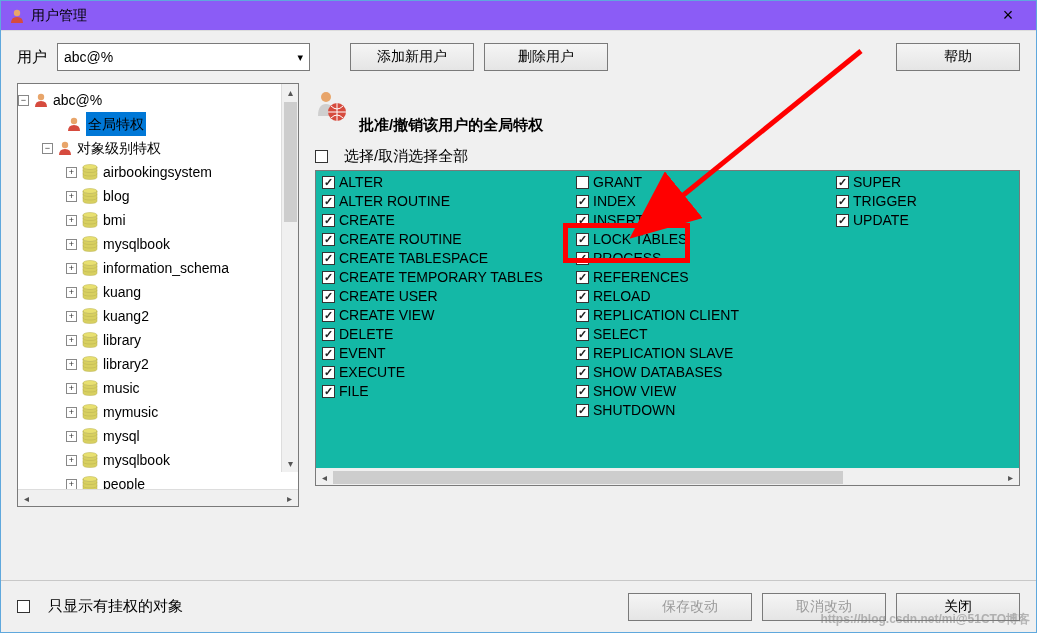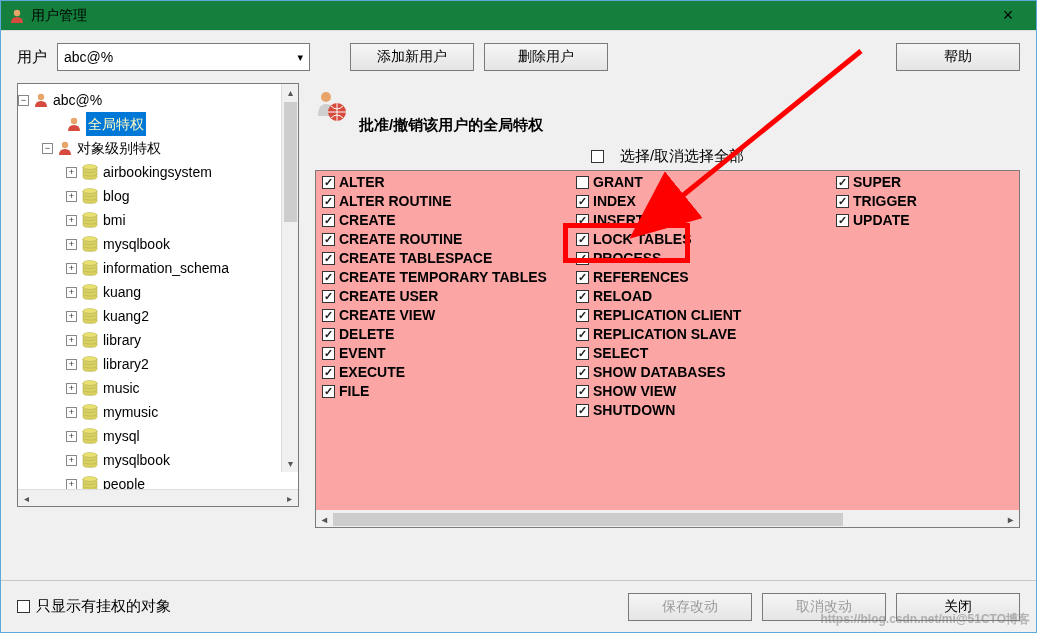--- a/index.html
+++ b/index.html
@@ -1,18 +1,18 @@
 <!DOCTYPE html>
 <html><head>
 <meta charset="utf-8">
 <style>
   * { box-sizing: border-box; font-family: "Microsoft YaHei", Tahoma, Arial, sans-serif; margin:0; padding:0;}
   body { background:#F0F0F0; width:1037px; height:633px; overflow:hidden; border:1px solid #5FA8DD; position:relative;}
   
-  .titlebar { height:30px; background:#15803d; border-bottom:1px solid #ddd; display:flex; align-items:center; padding:0 8px;}
+  .titlebar { height:30px; background:#8b5cf6; border-bottom:1px solid #ddd; display:flex; align-items:center; padding:0 8px;}
   .titlebar .icon { width:16px; height:16px; margin-right:6px;}
   .titlebar .title { font-size:14px;}
   .titlebar .spacer {flex:1;}
   .closebtn { font-size:18px; font-weight:300; width:40px; text-align:center; cursor:default;}
   
   .toprow { display:flex; align-items:center; gap:10px; padding:12px 16px 8px 16px;}
   .toprow label { font-size:15px;}
   .userselect { width:253px; height:28px; border:1px solid #7A7A7A; background:#fff; font-size:14px; display:flex; align-items:center; padding:0 6px; justify-content:space-between;}
   .userselect .chev { font-size:11px;}
   .btn { min-width:124px; height:28px; border:1px solid #7A7A7A; background:linear-gradient(#F5F5F5,#E5E5E5); font-size:14px; display:inline-flex; justify-content:center; align-items:center; cursor:default;}
@@ -23,49 +23,49 @@
   .treepanel { width:282px; height:424px; border:1px solid #7A7A7A; background:#fff; position:relative; display:flex; flex-direction:column;}
   .treewrap {flex:1; overflow:hidden; position:relative;}
   .tree { font-size:14px; line-height:24px; padding:4px 0;}
   .tree-row { display:flex; align-items:center; white-space:nowrap; height:24px;}
   .ind1 { width:24px; display:inline-block; text-align:center;}
   .expander { width:11px; height:11px; border:1px solid #888; display:inline-flex; justify-content:center; align-items:center; font-size:9px; line-height:9px; color:#333; background:#fff; margin-right:4px;}
   .icon-user { width:16px; height:16px; margin-right:4px; display:inline-block;}
   .icon-db { width:18px; height:18px; margin-right:4px; display:inline-block;}
   svg { display:block;}
   .node-label { }
-  .sel { background:#0078D7; color:#fef9c3; padding:0 2px;}
+  .sel { background:#0078D7; color:#000000; padding:0 2px;}
   .treescroll-v { width:17px; background:#F0F0F0; border-left:1px solid #ddd; position:absolute; top:0; right:0; bottom:17px;}
   .treescroll-v .thumb{ position:absolute; left:2px; width:13px; top:2px; height:120px; background:#CDCDCD;}
   .treescroll-v .arrow {position:absolute; left:0; width:17px; height:17px; display:flex; align-items:center; justify-content:center; font-size:10px; color:#555;}
   .treescroll-h { height:17px; background:#F0F0F0; border-top:1px solid #ddd; display:flex; align-items:center;}
   .treescroll-h .arrow {width:17px; text-align:center; font-size:10px; color:#555;}
   .treescroll-h .track{flex:1;}
   
   .rightpanel { flex:1; display:flex; flex-direction:column;}
   .headerline { display:flex; align-items:center; height:40px; gap:10px; margin-bottom:20px; margin-top:4px;}
   .headerline .big-icon { width:34px; height:34px;}
   .headerline .title {font-size:15px; font-weight:bold;margin-top:36px;}
-  .selectall-row { display:flex; align-items:center; gap:16px; margin-bottom:4px;justify-content:center;}
-  .privbox { border:1px solid #7A7A7A; background:#fca5a5; height:358px; position:relative; overflow:hidden;font-weight:bold;}
+  .selectall-row { display:flex; align-items:center; gap:16px; margin-bottom:4px;}
+  .privbox { border:1px solid #7A7A7A; background:#14b8a6; height:316px; position:relative; overflow:hidden;}
   .privgrid { display:flex; font-size:14px; line-height:19px; padding:2px 6px; gap:10px; height:298px;}
   .privcol { display:flex; flex-direction:column;}
   .privcol.c1 {flex:0 0 244px;}
   .privcol.c2 {flex:0 0 250px;}
   .privcol.c3 {flex:1;}
   .priv-item { display:flex; align-items:center; gap:4px; height:19px;}
   .cb { width:13px; height:13px; border:1px solid #333; display:inline-flex; align-items:center; justify-content:center; background:#fff; flex-shrink:0;}
   .cb.on::after { content:"✓"; font-size:11px; color:#222; font-weight:bold; line-height:11px;}
   .priv-h-scroll{position:absolute; left:0; right:0; bottom:0; height:17px; background:#F0F0F0; border-top:1px solid #eee; display:flex; align-items:center;}
   .priv-h-scroll .arrow{width:17px; text-align:center; font-size:10px; color:#555;}
   .priv-h-scroll .track{flex:1; height:13px; position:relative;}
   .priv-h-scroll .thumb{position:absolute; top:0; left:0; width:510px; height:13px; background:#CDCDCD;}
   
   .bottombar { position:absolute; left:0; right:0; bottom:0; border-top:1px solid #C8C8C8; height:52px; display:flex; align-items:center; padding:0 16px; gap:10px; background:#F0F0F0;}
-  .bottombar .left {display:flex; align-items:center; gap:6px;}
+  .bottombar .left {display:flex; align-items:center; gap:18px;}
   .bottombar .spacer{flex:1;}
   .btn.disabled { color:#9a9a9a;}
   
   .redbox { position:absolute; border:5px solid #FF0000; pointer-events:none;}
   
   .arrow-svg { position:absolute; pointer-events:none;}
   
   .watermark { position:absolute; right:6px; bottom:4px; font-size:12px; color:rgba(120,120,120,0.5);font-weight:bold;}
 </style>
 </head>
@@ -416,25 +416,25 @@
             <div class="priv-item">
               <span class="cb on"></span>
               <span>RELOAD</span>
             </div>
             <div class="priv-item">
               <span class="cb on"></span>
               <span>REPLICATION CLIENT</span>
             </div>
             <div class="priv-item">
               <span class="cb on"></span>
+              <span>SELECT</span>
+            </div>
+            <div class="priv-item">
+              <span class="cb on"></span>
               <span>REPLICATION SLAVE</span>
-            </div>
-            <div class="priv-item">
-              <span class="cb on"></span>
-              <span>SELECT</span>
             </div>
             <div class="priv-item">
               <span class="cb on"></span>
               <span>SHOW DATABASES</span>
             </div>
             <div class="priv-item">
               <span class="cb on"></span>
               <span>SHOW VIEW</span>
             </div>
             <div class="priv-item">

